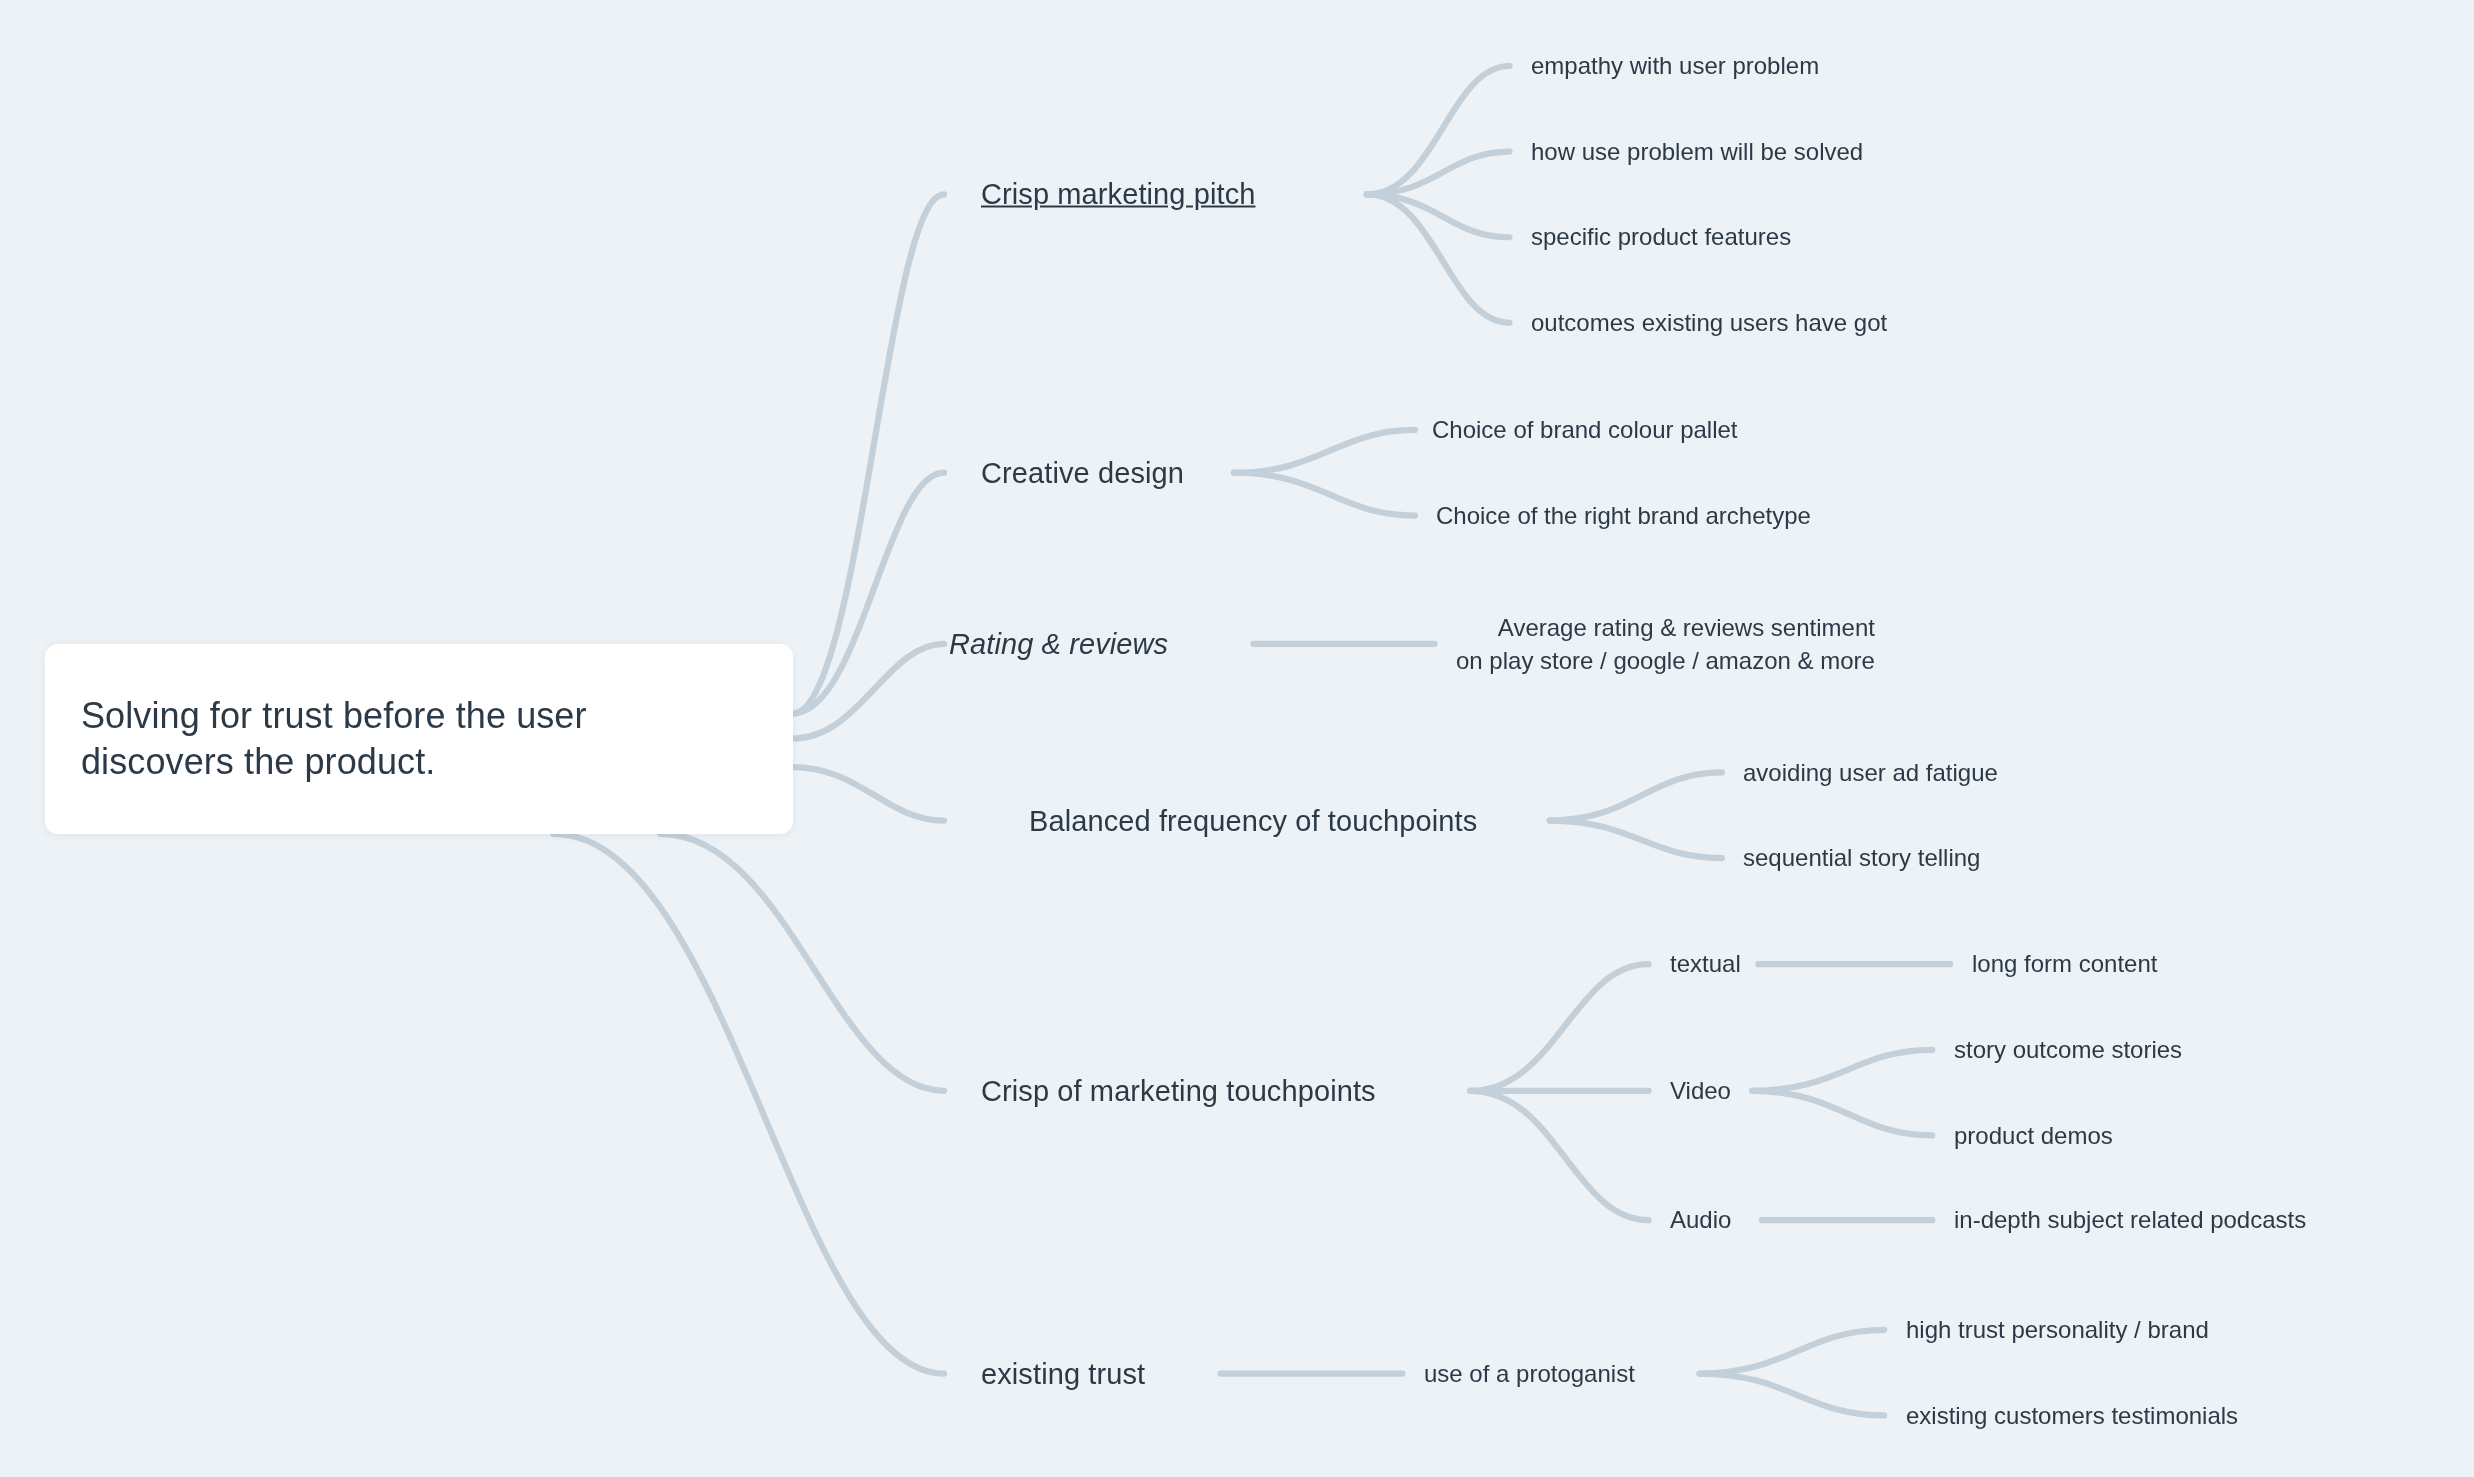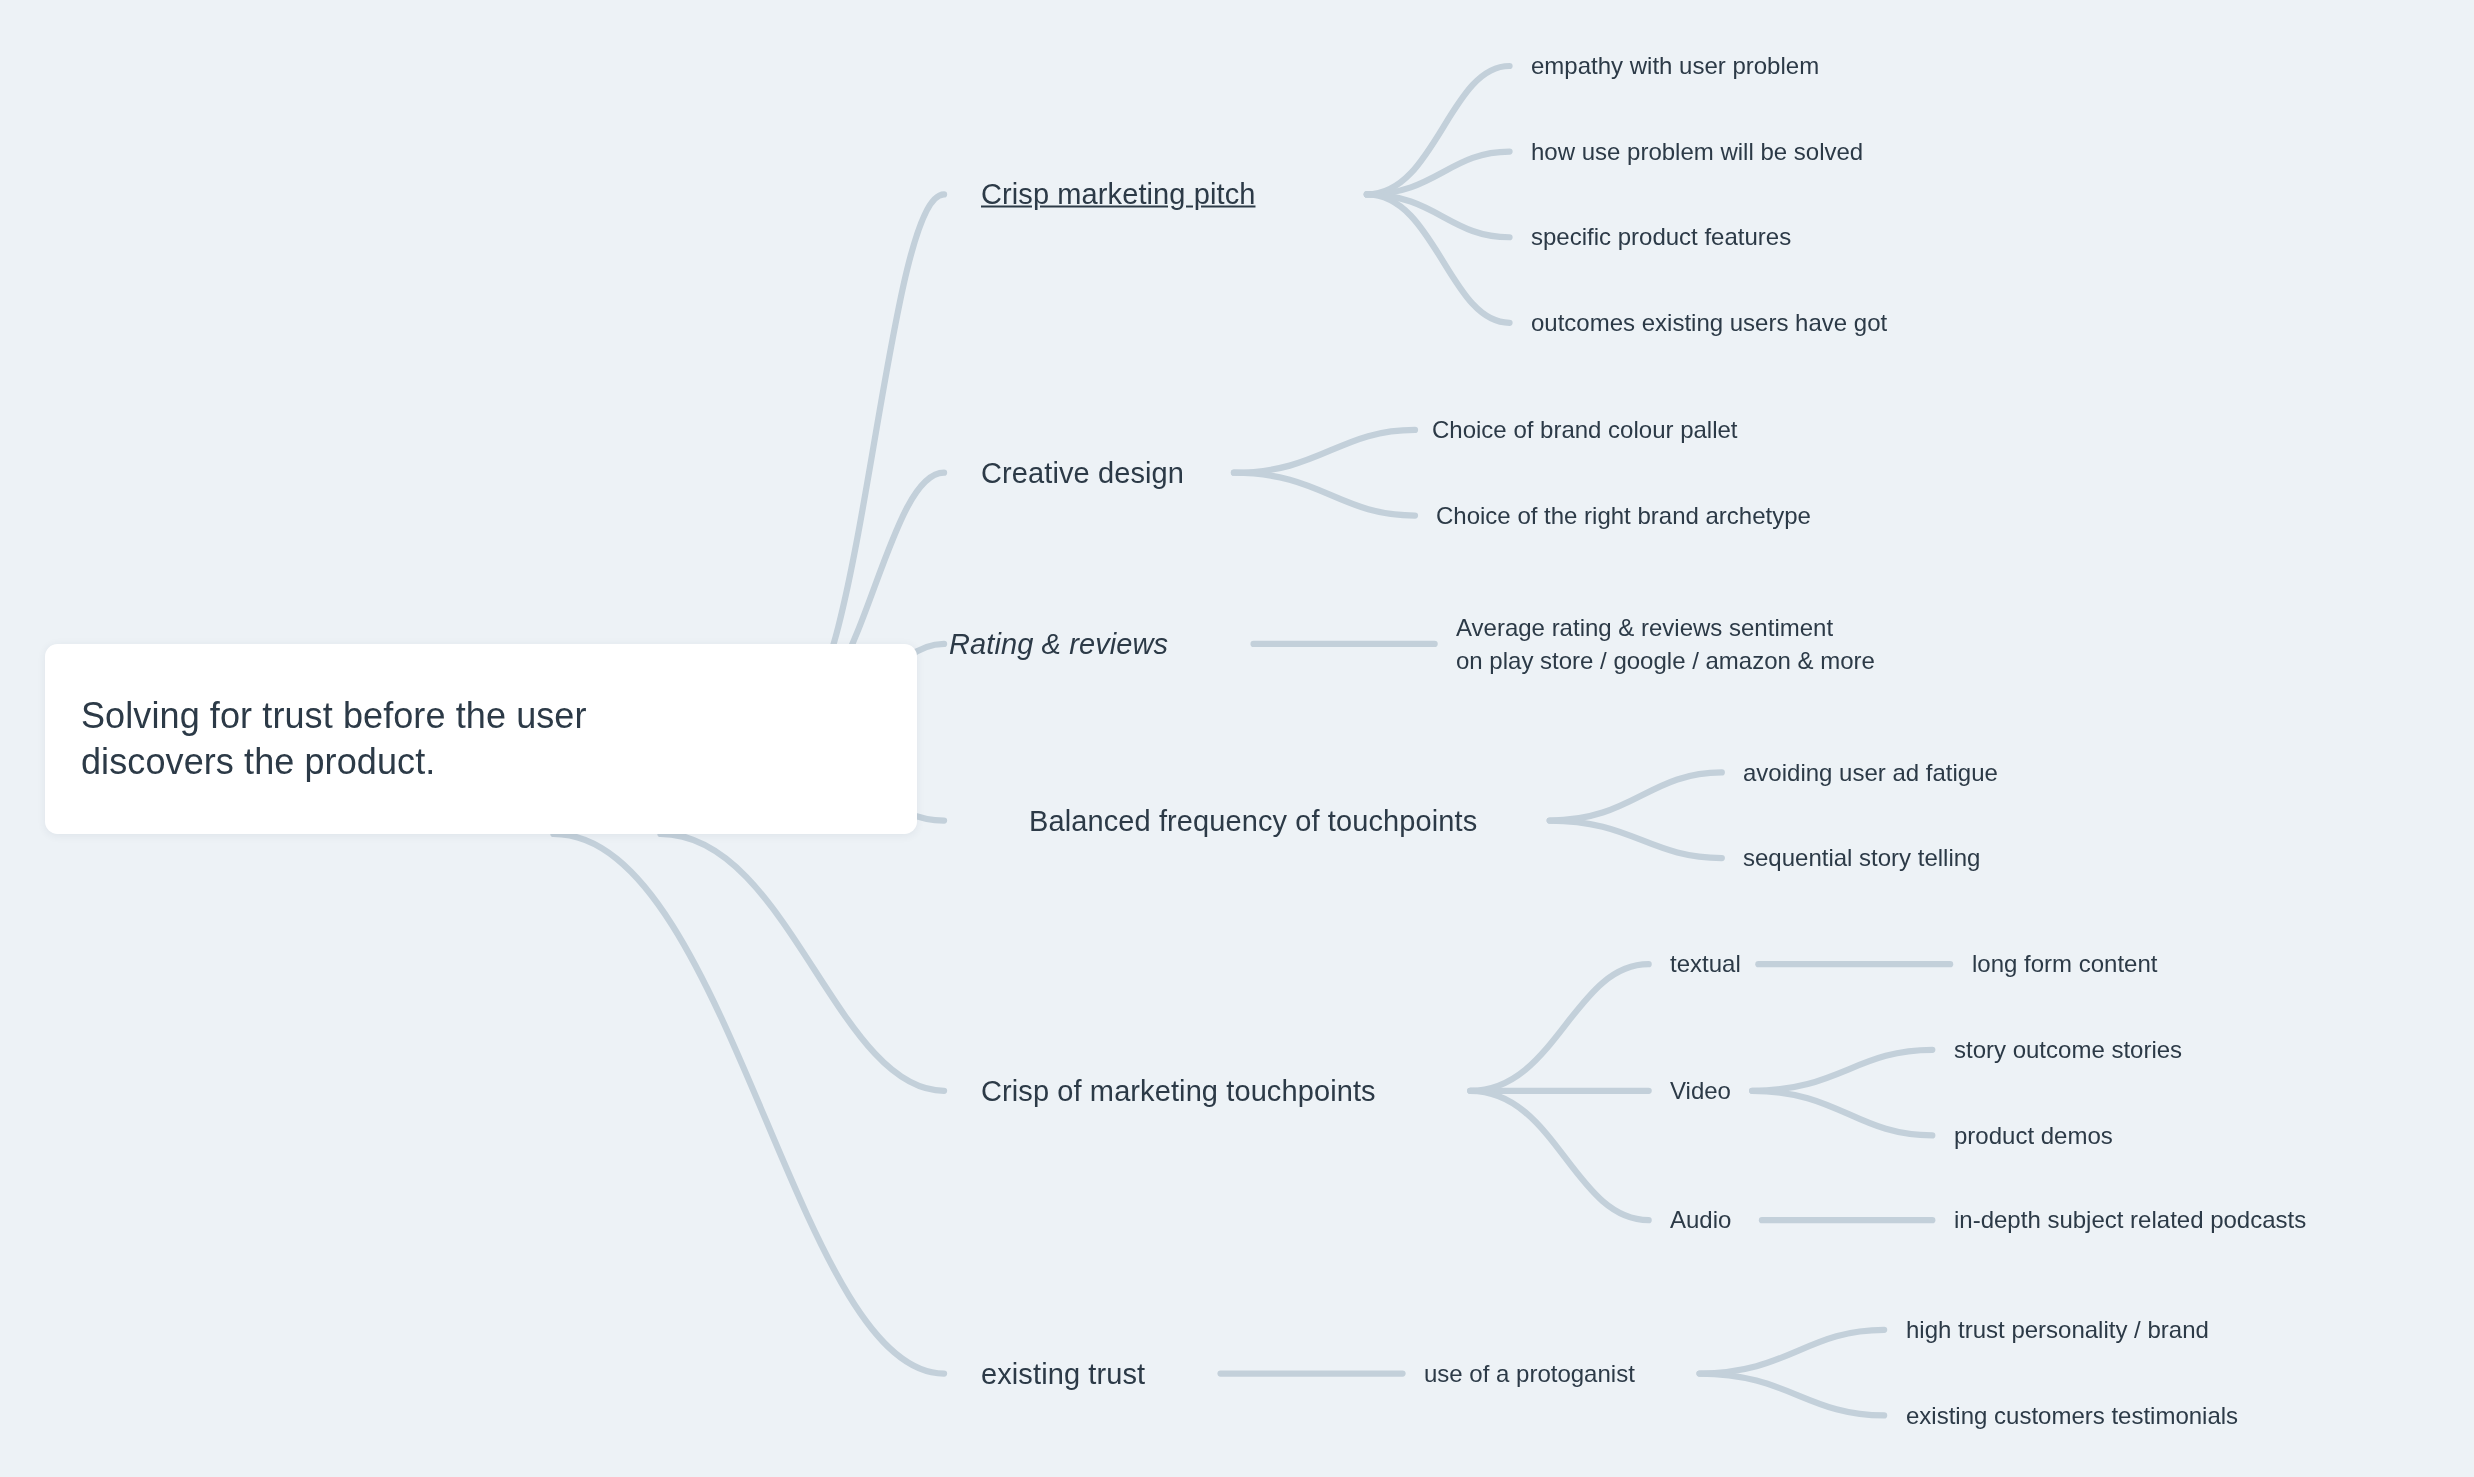--- a/index.html
+++ b/index.html
@@ -31,41 +31,42 @@
     fill: none;
     stroke: #c3d0da;
     stroke-width: 7;
     stroke-linecap: round;
     stroke-linejoin: round;
   }
   #root-node {
     position: absolute;
     left: 45px;
     top: 644px;
-    width: 872px;
+    width: 748px;
     height: 190px;
     background: #ffffff;
     border-radius: 12.5px;
     box-shadow: 0 1.8px 9px rgba(45, 62, 80, 0.07);
     display: flex;
     align-items: center;
     box-sizing: border-box;
     padding: 0 37px 0 36px;
   }
   #root-label {
     font-size: 36px;
     line-height: 1.28;
     color: #2c3a47;
     letter-spacing: 0.1px;
   }
   .node {
     position: absolute;
     color: #2c3a47;
     white-space: pre;
     transform: translateY(-50%);
+    text-align: right;
   }
   .node.lvl1 {
     font-size: 29px;
     letter-spacing: 0.1px;
   }
   .node.lvl2 {
     font-size: 24px;
   }
   .node.lvl3 {
     font-size: 24px;

